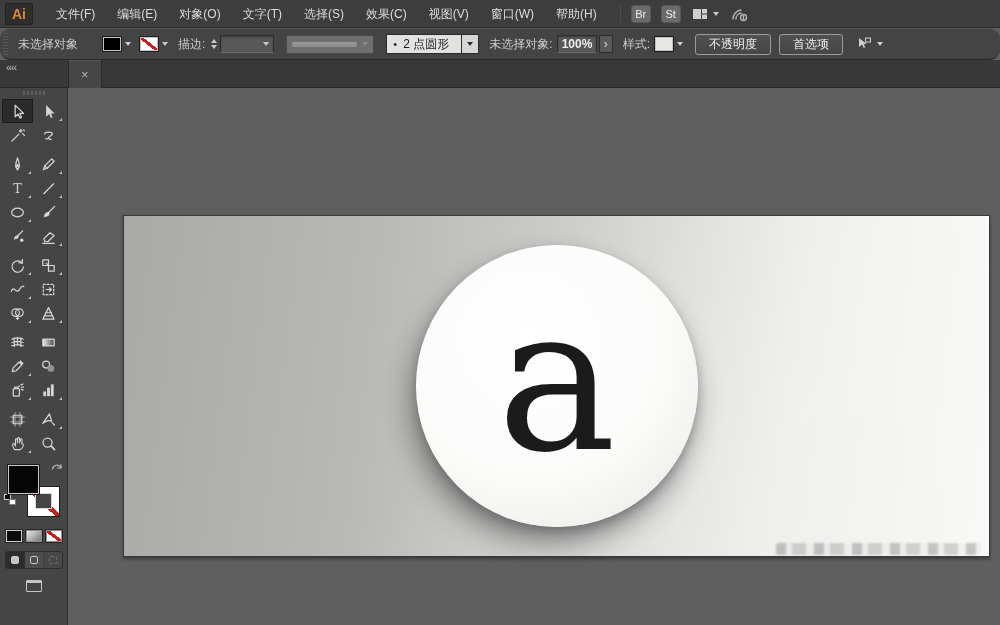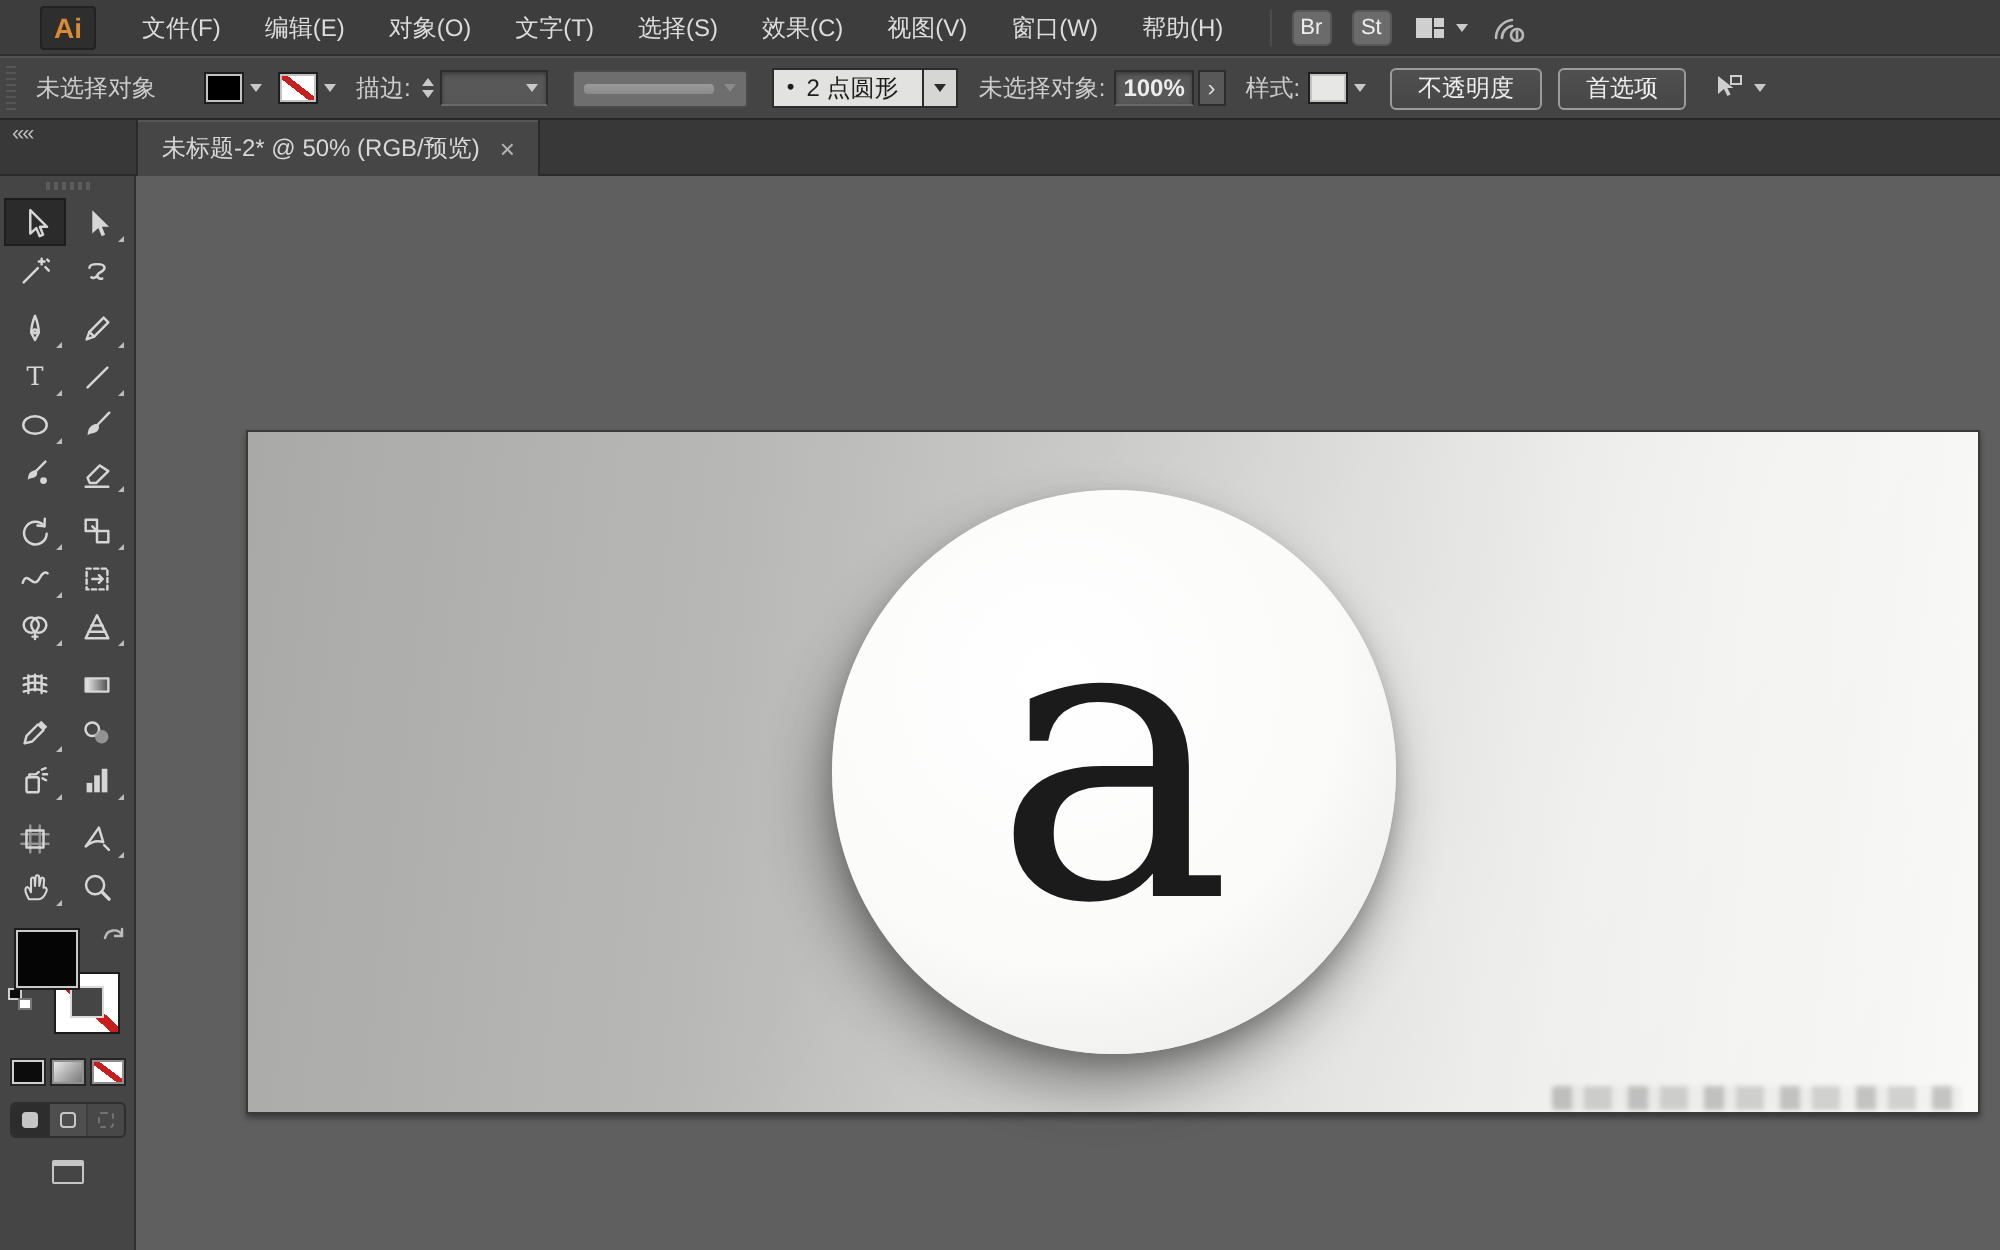--- a/index.html
+++ b/index.html
@@ -4,39 +4,39 @@
 <style>
   * { margin:0; padding:0; box-sizing:border-box; }
   html,body { width:1000px; height:625px; overflow:hidden; }
   body { font-family:"Liberation Sans", sans-serif; font-size:12px; color:#d6d6d6;
          background:#5f5f5f; position:relative; }
   .app { position:absolute; inset:0; }
 
   
   .menubar { position:absolute; left:0; top:0; right:0; height:28px; background:#3d3d3d;
              border-bottom:1px solid #2e2e2e; display:flex; align-items:center; }
-  .logo { width:28px; height:22px; margin-left:20px; background:#2e2e2e; border:1px solid #222;
+  .logo { width:28px; height:22px; margin-left:5px; background:#2e2e2e; border:1px solid #222;
           color:#d98a35; font-weight:bold; font-size:14px; display:flex; align-items:center;
           justify-content:center; border-radius:2px; }
   .menu { display:flex; align-items:center; margin-left:12px; }
   .menu-item { padding:0 11px; line-height:28px; color:#dcdcdc; cursor:default; }
   .mb-right { display:flex; align-items:center; margin-left:12px; gap:10px; }
   .mb-sep { width:1px; height:18px; background:#2c2c2c; border-right:1px solid #4c4c4c; }
   .badge { width:20px; height:18px; background:#6b6b6b; border:1px solid #585858; border-radius:3px;
            color:#efefef; font-size:11px; display:flex; align-items:center; justify-content:center; }
   .ws { display:flex; align-items:center; gap:4px; }
   .chev { width:0; height:0; border-left:3.5px solid transparent; border-right:3.5px solid transparent;
           border-top:4px solid #c9c9c9; }
   .chev.dim { border-top-color:#8a8a8a; }
   .chev.dark { border-top-color:#2b2b2b; }
 
   
   .controlbar { position:absolute; left:0; top:28px; right:0; height:32px; background:#444444;
                 border-top:1px solid #535353; border-bottom:1px solid #282828;
-                display:flex; align-items:center; }
+                display:flex; align-items:center;border-radius:11px; }
   .cb-grip { width:5px; height:22px; margin-left:3px;
              background:repeating-linear-gradient(0deg,#565656 0 1px,transparent 1px 3px); }
   .cb-label { color:#cccccc; white-space:nowrap; }
   .status { margin-left:10px; width:74px; }
   .swcombo { display:flex; align-items:center; gap:3px; cursor:default; }
   .sw { width:20px; height:16px; border:1px solid #1e1e1e; box-shadow:inset 0 0 0 1px #c2c2c2; }
   .sw-black { background:#000; }
   .sw-none  { background:#fff;
               background-image:linear-gradient(to top right, transparent 43%, #c81e1e 43% 57%, transparent 57%); }
   .sw-style { background:#e7e7e5; }
@@ -236,21 +236,20 @@
       </svg>
       <span class="chev"></span>
     </div>
   </div>
 
   <div class="tabbar">
     <div class="tab-left">
       <span class="collapse">««</span>
     </div>
     <div class="tab">
-      <span>未标题-2* @ 50% (RGB/预览)</span>
       <span class="tab-close">×</span>
     </div>
   </div>
 
   <aside class="toolbar">
     <div class="grip"></div>
     <div class="tools" id="tools-grid">
         <div class="tool selected">
           <svg class="ic" width="17" height="17" viewBox="0 0 18 18" stroke="#d6d6d6" stroke-width="1.3" fill="none" stroke-linecap="round" stroke-linejoin="round">
             <path d="M6.5 2.2 L6.5 14.6 L9.7 11.7 L11.5 16 L13.3 15.2 L11.6 11 L15.4 11 Z" fill="none"></path>

